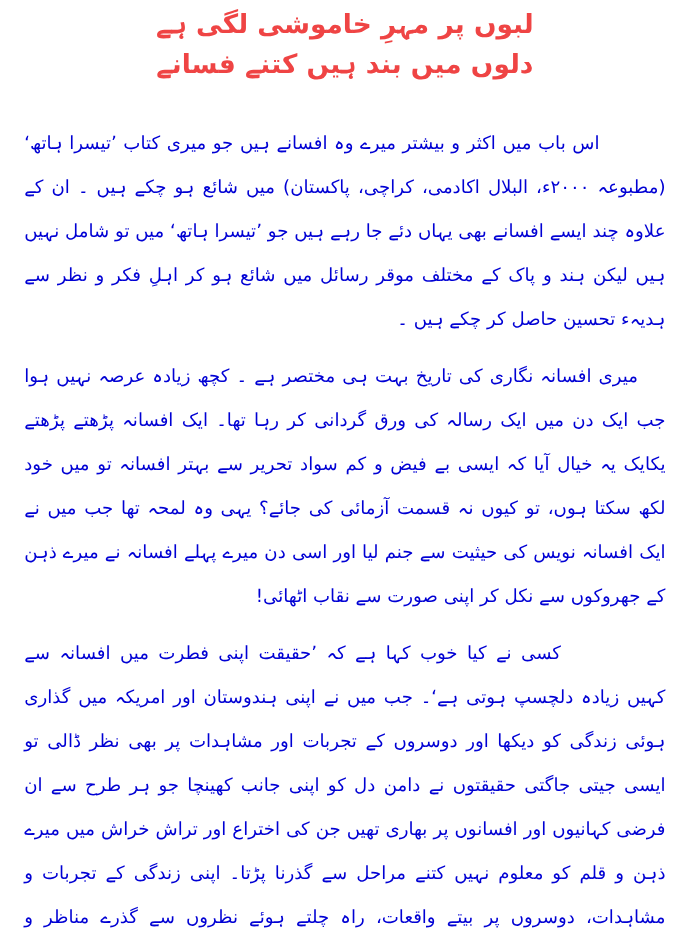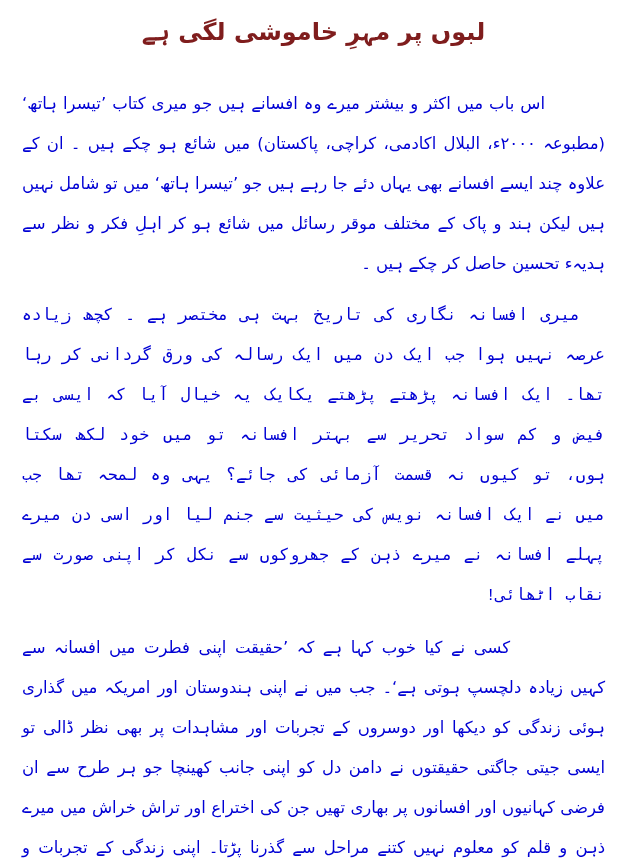--- a/index.html
+++ b/index.html
@@ -9,51 +9,52 @@
     width: 627px;
     height: 858px;
     margin: 0 auto;
     background: #ffffff;
     overflow: hidden;
     font-family: "DejaVu Sans", sans-serif;
   }
   .title-block {
     direction: rtl;
     text-align: center;
-    padding-top: 14px;
-    color: #7f1d1d;
+    padding-top: 4px;
+    color: #ef4444;
   }
   .title-line {
     font-size: 24px;
     font-weight: bold;
     line-height: 36px;
     letter-spacing: 0.5px;
   }
   .content {
     direction: rtl;
     unicode-bidi: embed;
     text-align: justify;
     color: #0000d4;
     padding: 0 10px;
     margin-top: 34px;
     font-size: 16.5px;
     line-height: 40px;
   }
   .content p { margin: 12px; }
-  .content p.indent-sm { text-indent: 25px; font-family: Liberation Mono, monospace; }
+  .content p.indent-sm { text-indent: 25px; }
   .content p.indent-md { text-indent: 60px; }
   .content p.indent-lg { text-indent: 95px; }
 </style>
 </head>
 <body>
 
 <div class="page">
 
   <div class="title-block">
     <div class="title-line">لبوں پر مہرِ خاموشی لگی ہے</div>
+    <div class="title-line">دلوں میں بند ہیں کتنے فسانے</div>
   </div>
 
   <div class="content">
     <p class="indent-md">اس باب میں اکثر و بیشتر میرے وہ افسانے ہیں جو میری کتاب ’تیسرا ہاتھ‘ (مطبوعہ ۲۰۰۰ء، البلال اکادمی، کراچی، پاکستان) میں شائع ہو چکے ہیں ۔ ان کے علاوہ چند ایسے افسانے بھی یہاں دئے جا رہے ہیں جو ’تیسرا ہاتھ‘ میں تو شامل نہیں ہیں لیکن ہند و پاک کے مختلف موقر رسائل میں شائع ہو کر اہلِ فکر و نظر سے ہدیہء تحسین حاصل کر چکے ہیں ۔</p>
     <p class="indent-sm">میری افسانہ نگاری کی تاریخ بہت ہی مختصر ہے ۔ کچھ زیادہ عرصہ نہیں ہوا جب ایک دن میں ایک رسالہ کی ورق گردانی کر رہا تھا۔ ایک افسانہ پڑھتے پڑھتے یکایک یہ خیال آیا کہ ایسی بے فیض و کم سواد تحریر سے بہتر افسانہ تو میں خود لکھ سکتا ہوں، تو کیوں نہ قسمت آزمائی کی جائے؟ یہی وہ لمحہ تھا جب میں نے ایک افسانہ نویس کی حیثیت سے جنم لیا اور اسی دن میرے پہلے افسانہ نے میرے ذہن کے جھروکوں سے نکل کر اپنی صورت سے نقاب اٹھائی!</p>
     <p class="indent-lg">کسی نے کیا خوب کہا ہے کہ ’حقیقت اپنی فطرت میں افسانہ سے کہیں زیادہ دلچسپ ہوتی ہے‘۔ جب میں نے اپنی ہندوستان اور امریکہ میں گذاری ہوئی زندگی کو دیکھا اور دوسروں کے تجربات اور مشاہدات پر بھی نظر ڈالی تو ایسی جیتی جاگتی حقیقتوں نے دامن دل کو اپنی جانب کھینچا جو ہر طرح سے ان فرضی کہانیوں اور افسانوں پر بھاری تھیں جن کی اختراع اور تراش خراش میں میرے ذہن و قلم کو معلوم نہیں کتنے مراحل سے گذرنا پڑتا۔ اپنی زندگی کے تجربات و مشاہدات، دوسروں پر بیتے واقعات، راہ چلتے ہوئے نظروں سے گذرے مناظر و حادثات، امریکہ کی غیر مانوس اور جارحانہ فضا سے مجروح اور نبرد آزما اپنے ہم وطنوں کی روزانہ کی کشمکش، غرضیکہ جس طرف نگاہ اٹھائی ایک نیا افسانہ اپنی طرف توجہ مبذول کرتا نظر آیا اور ہر قدم پر یہ محسوس ہوا گویا:</p>
   </div>
 
 </div>
 

